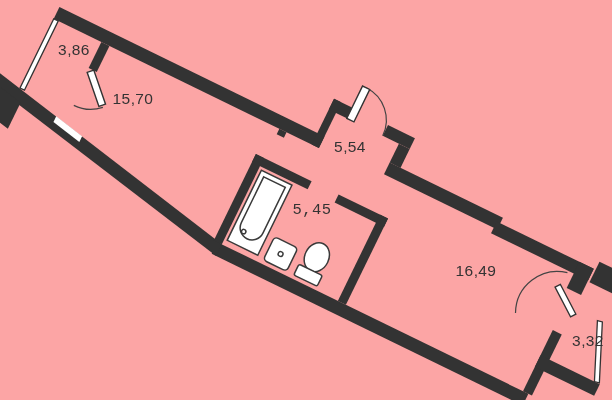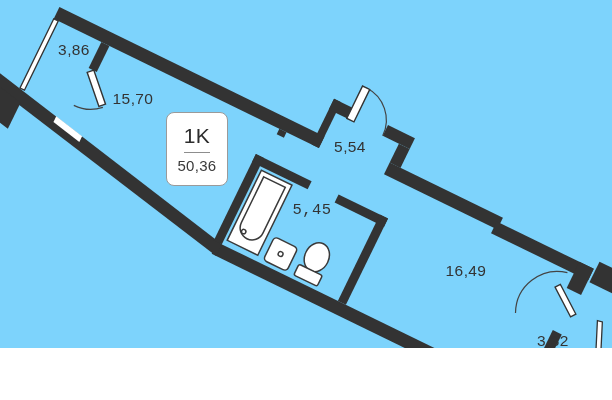--- a/index.html
+++ b/index.html
@@ -1,16 +1,16 @@
 <!DOCTYPE html>
 <html><head>
 <meta charset="utf-8">
 <style>
   html,body{margin:0;padding:0;background:#fff;}
-  .stage{position:relative;width:612px;height:348px;background:#7dd3fc;overflow:hidden;
+  .stage{position:relative;width:612px;height:400px;background:#fca5a5;overflow:hidden;
          font-family:"Liberation Sans","DejaVu Sans",sans-serif;}
   .stage svg{position:absolute;left:0;top:0;}
   .area-label{position:absolute;transform:translate(-50%,-50%);
       font-size:15.5px;color:#333;letter-spacing:.4px;white-space:nowrap;}
   .info-box{position:absolute;left:166px;top:112px;width:60px;height:72px;
       border:1.5px solid #9a9a9a;border-radius:8px;background:#fff;
       display:flex;flex-direction:column;align-items:center;justify-content:center;}
   .info-type{font-size:21px;color:#2d2d2d;letter-spacing:.5px;}
   .info-divider{width:26px;border-top:1.5px solid #8d8d8d;margin:4px 0 4px 0;}
   .info-area{font-size:15px;color:#3a3a3a;letter-spacing:.3px;}
@@ -82,22 +82,17 @@
         <rect x="383" y="126" width="26" height="12" rx="2"></rect>
       </g>
 
     </g>
   </svg>
 
   <div class="area-label" style="left:74px;top:50px;">3,86</div>
   <div class="area-label" style="left:133px;top:99px;">15,70</div>
   <div class="area-label" style="left:350px;top:147px;text-align:right;">5,54</div>
   <div class="area-label" style="left:312px;top:210px;font-family:Liberation Mono, monospace;">5,45</div>
-  <div class="area-label" style="left:466px;top:271px;text-align:center;">16,49</div>
-  <div class="area-label" style="left:553px;top:341px;">3,32</div>
+  <div class="area-label" style="left:476px;top:271px;text-align:center;">16,49</div>
+  <div class="area-label" style="left:588px;top:341px;">3,32</div>
 
-  <div class="info-box">
-    <div class="info-type">1K</div>
-    <div class="info-divider"></div>
-    <div class="info-area">50,36</div>
-  </div>
 
 </div>
 
 </body></html>

